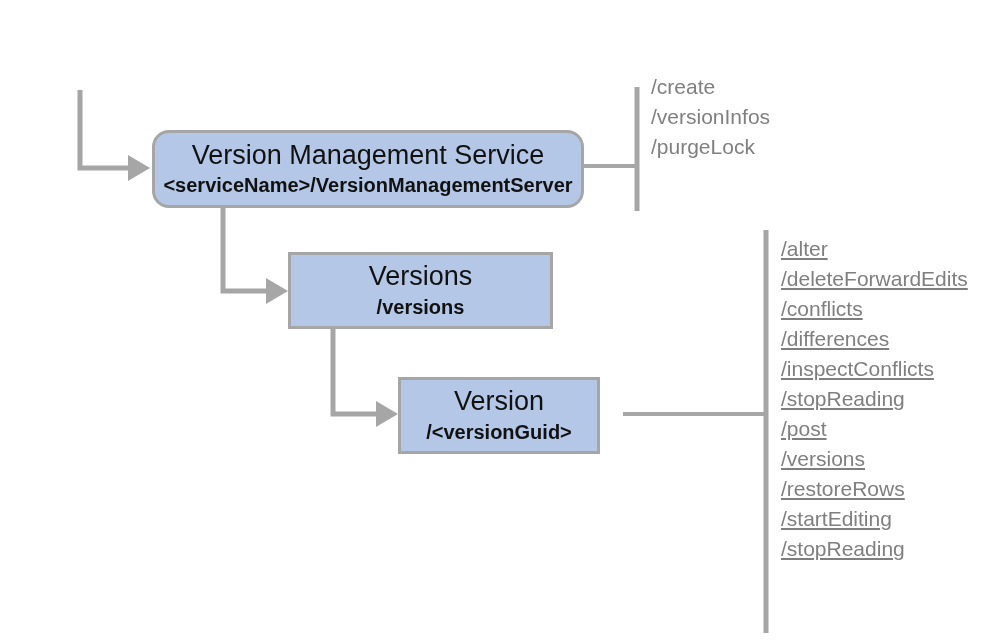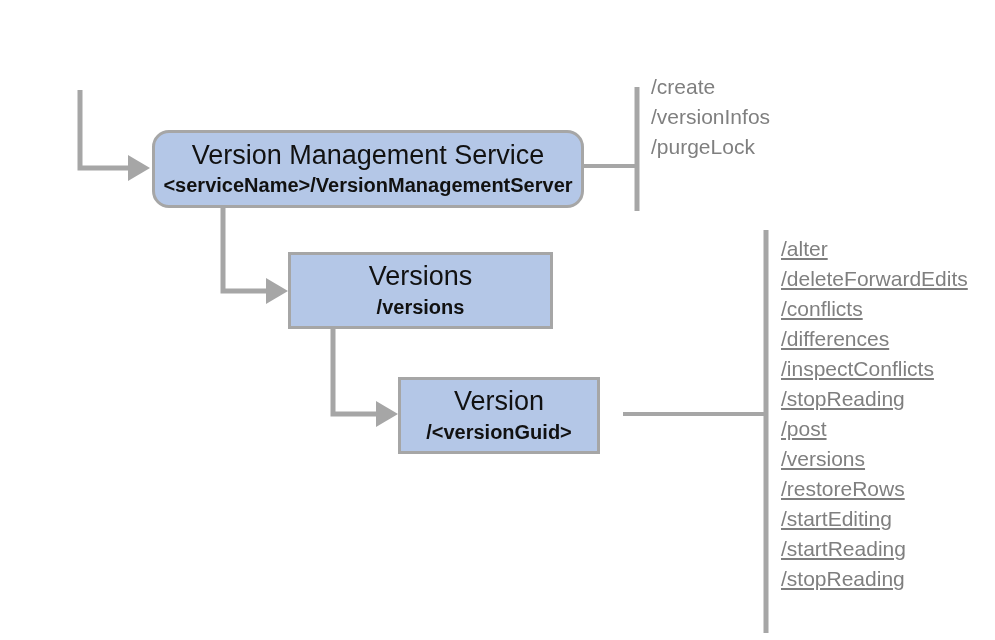--- a/index.html
+++ b/index.html
@@ -113,17 +113,16 @@
     <div>/alter</div>
     <div>/deleteForwardEdits</div>
     <div>/conflicts</div>
     <div>/differences</div>
     <div>/inspectConflicts</div>
     <div>/stopReading</div>
     <div>/post</div>
     <div>/versions</div>
     <div>/restoreRows</div>
     <div>/startEditing</div>
-    <div>/startReading</div>
     <div>/stopReading</div>
   </div>
 
 </div>
 
 </body></html>

